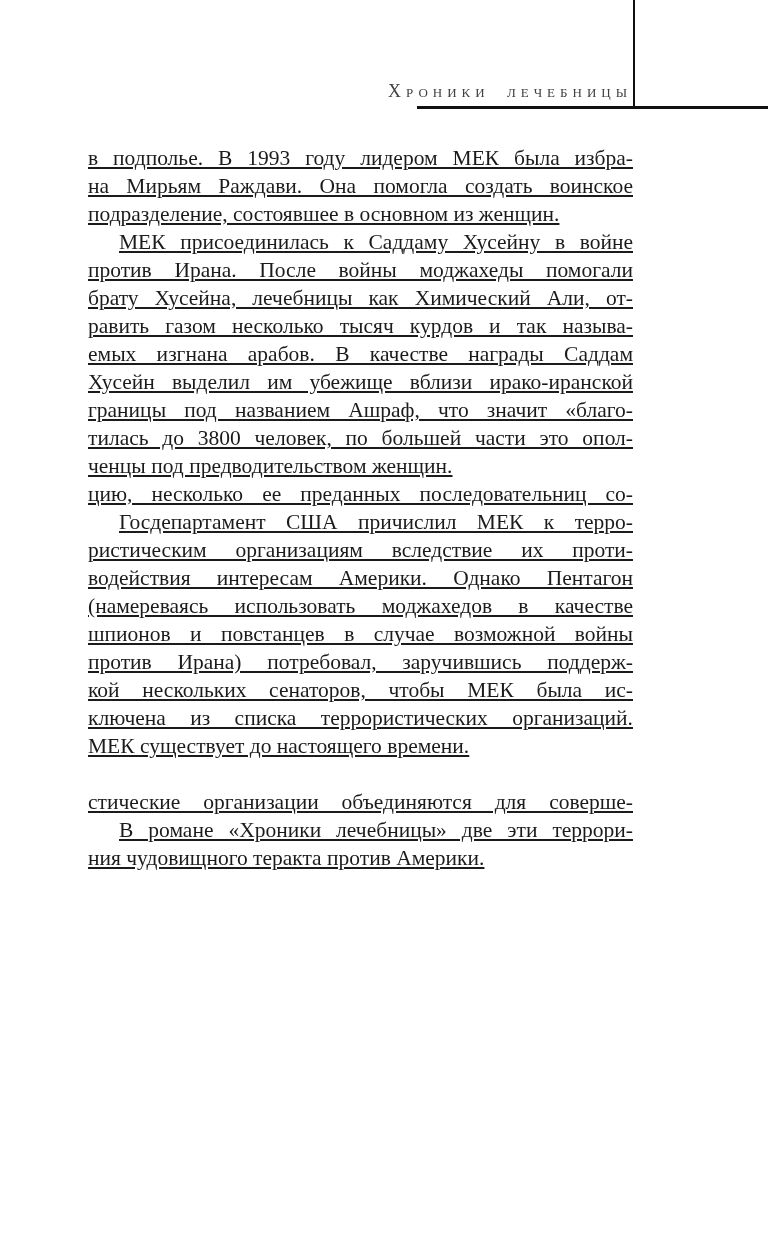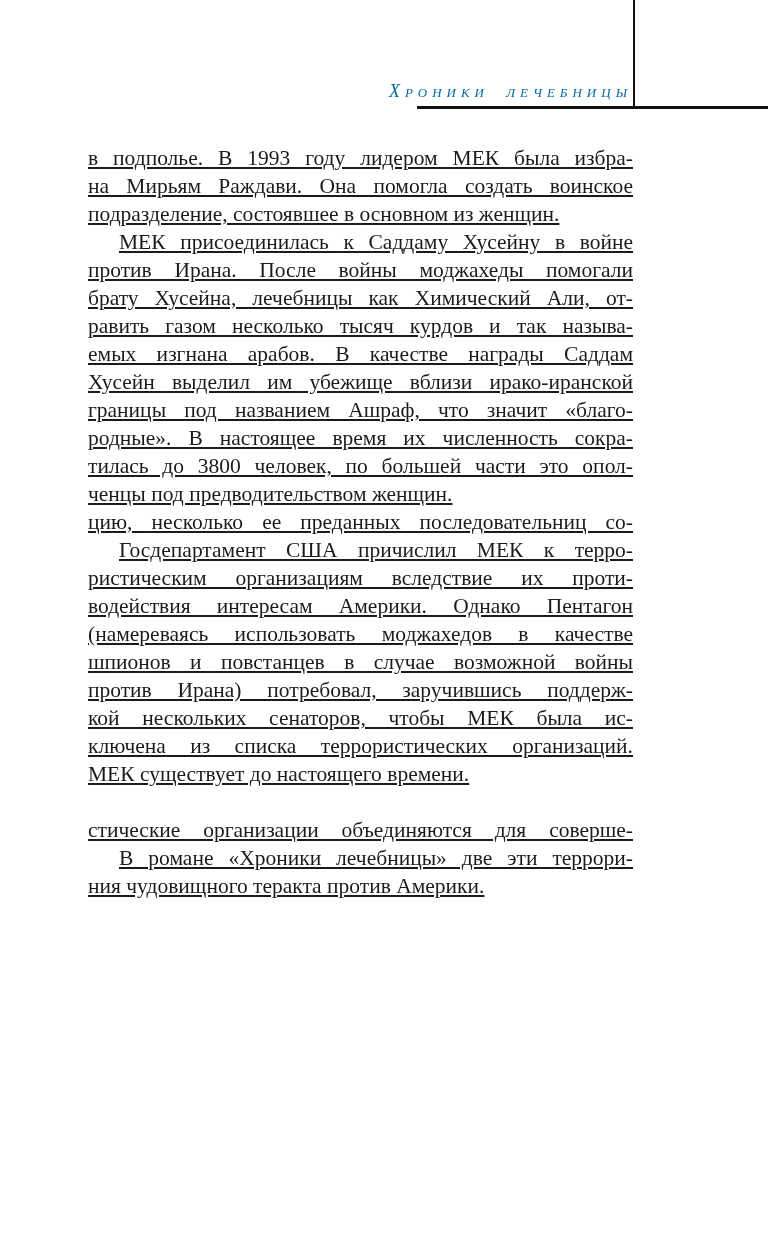--- a/index.html
+++ b/index.html
@@ -19,23 +19,22 @@
   
   .running-title {
     position: absolute;
     top: 83px;
     right: 136px;
     font-size: 13px;
     line-height: 16px;
     letter-spacing: 5px;
     word-spacing: 9px;
     text-transform: uppercase;
-    color: #0369a1;
+    color: #404040;
     white-space: nowrap;
-    font-style: italic;
   }
   .running-title::first-letter {
     font-size: 18px;
   }
   .header-rule {
     position: absolute;
     top: 106px;
     left: 417px;
     right: 0;
     height: 3px;
@@ -89,21 +88,20 @@
         <div class="line last">подразделение, состоявшее в основном из женщин.</div>
       </div>
       <div class="para">
         <div class="line indent">МЕК присоединилась к Саддаму Хусейну в войне</div>
         <div class="line">против Ирана. После войны моджахеды помогали</div>
         <div class="line">брату Хусейна, лечебницы как Химический Али, от-</div>
         <div class="line">равить газом несколько тысяч курдов и так называ-</div>
         <div class="line">емых изгнана арабов. В качестве награды Саддам</div>
         <div class="line">Хусейн выделил им убежище вблизи ирако-иранской</div>
         <div class="line">границы под названием Ашраф, что значит «благо-</div>
-        <div class="line">родные». В настоящее время их численность сокра-</div>
         <div class="line">тилась до 3800 человек, по большей части это опол-</div>
         <div class="line last">ченцы под предводительством женщин.</div>
       </div>
       <div class="para">
         <div class="line">цию, несколько ее преданных последовательниц со-</div>
       </div>
       <div class="para">
         <div class="line indent">Госдепартамент США причислил МЕК к терро-</div>
         <div class="line">ристическим организациям вследствие их проти-</div>
         <div class="line">водействия интересам Америки. Однако Пентагон</div>

